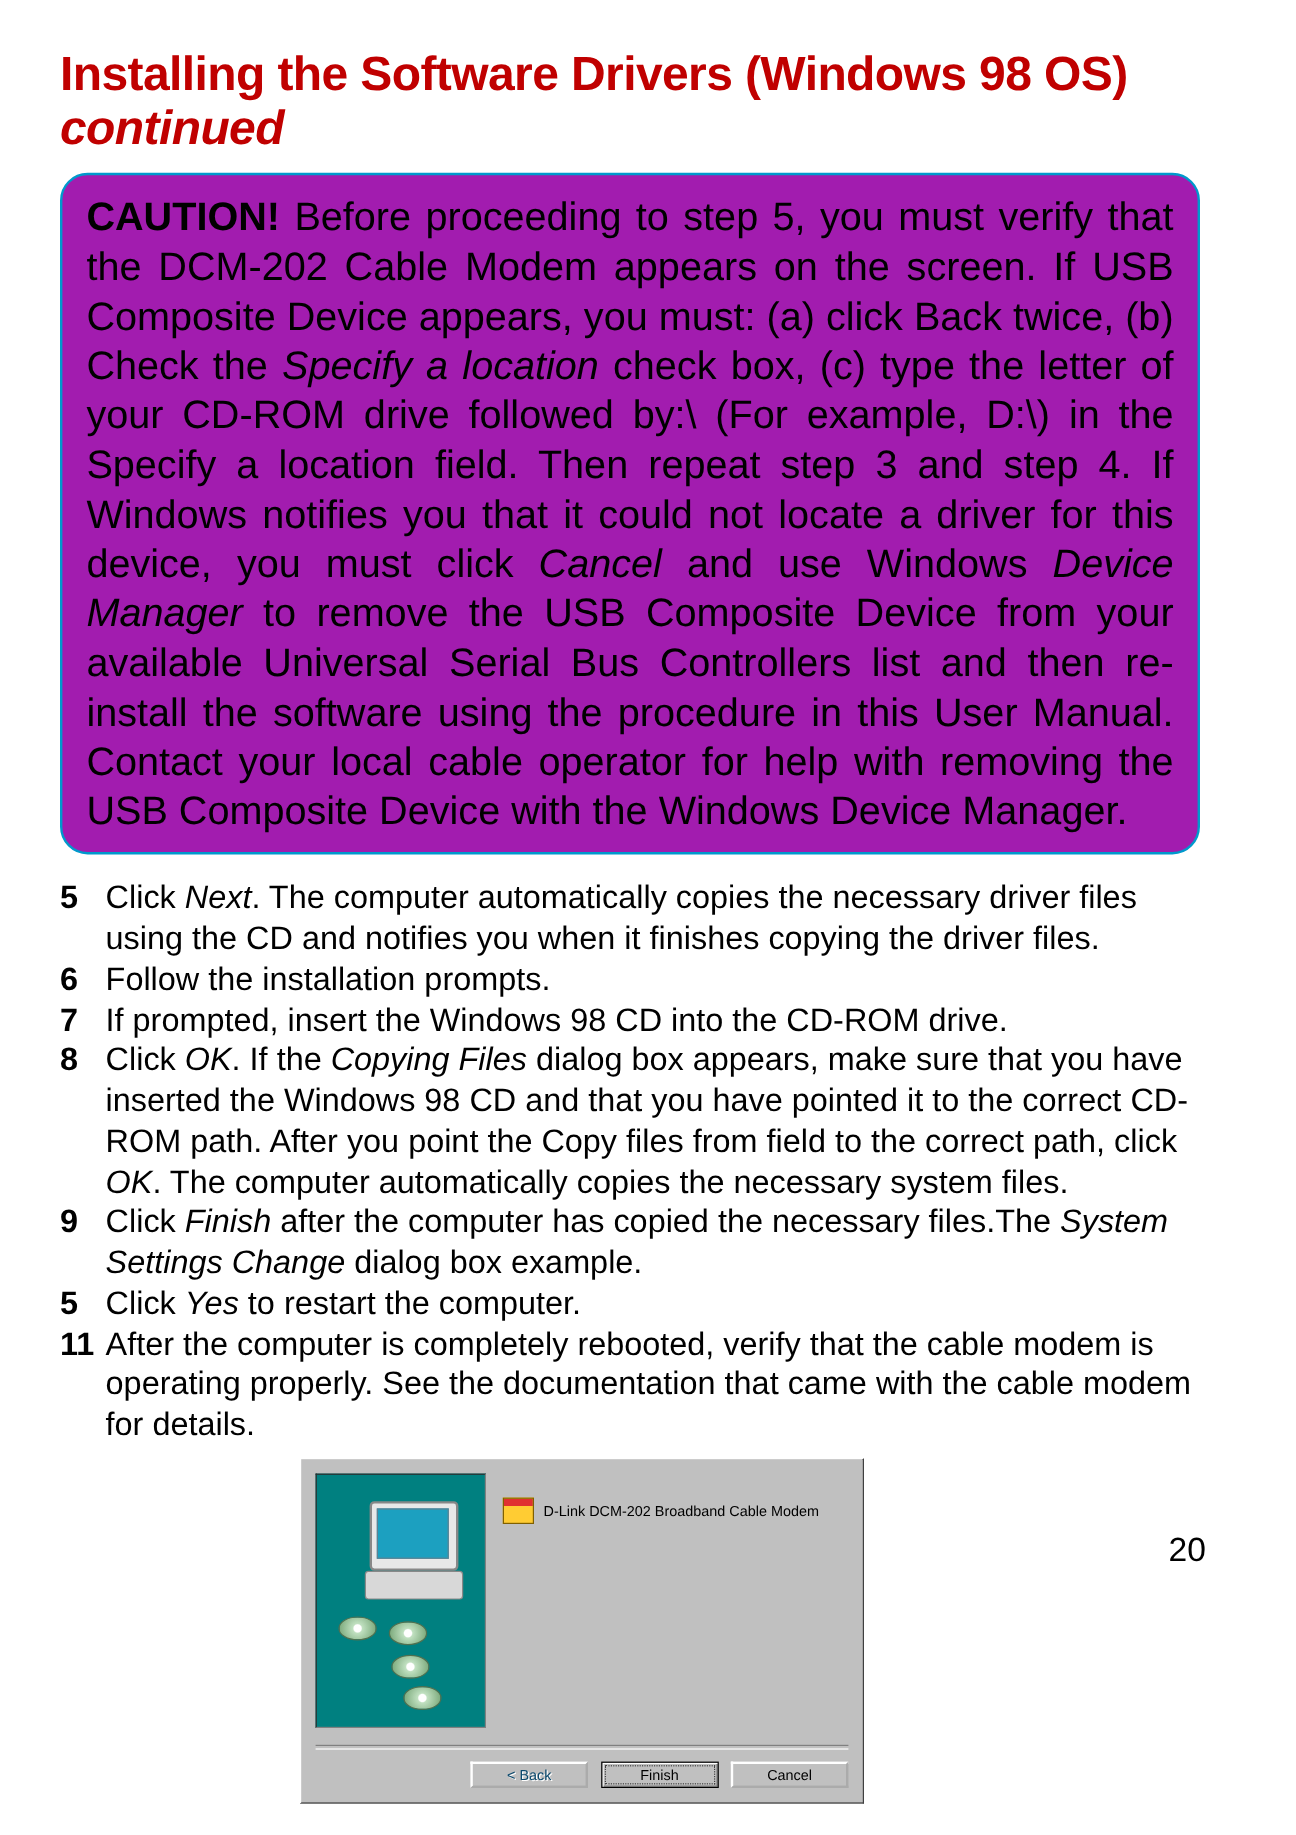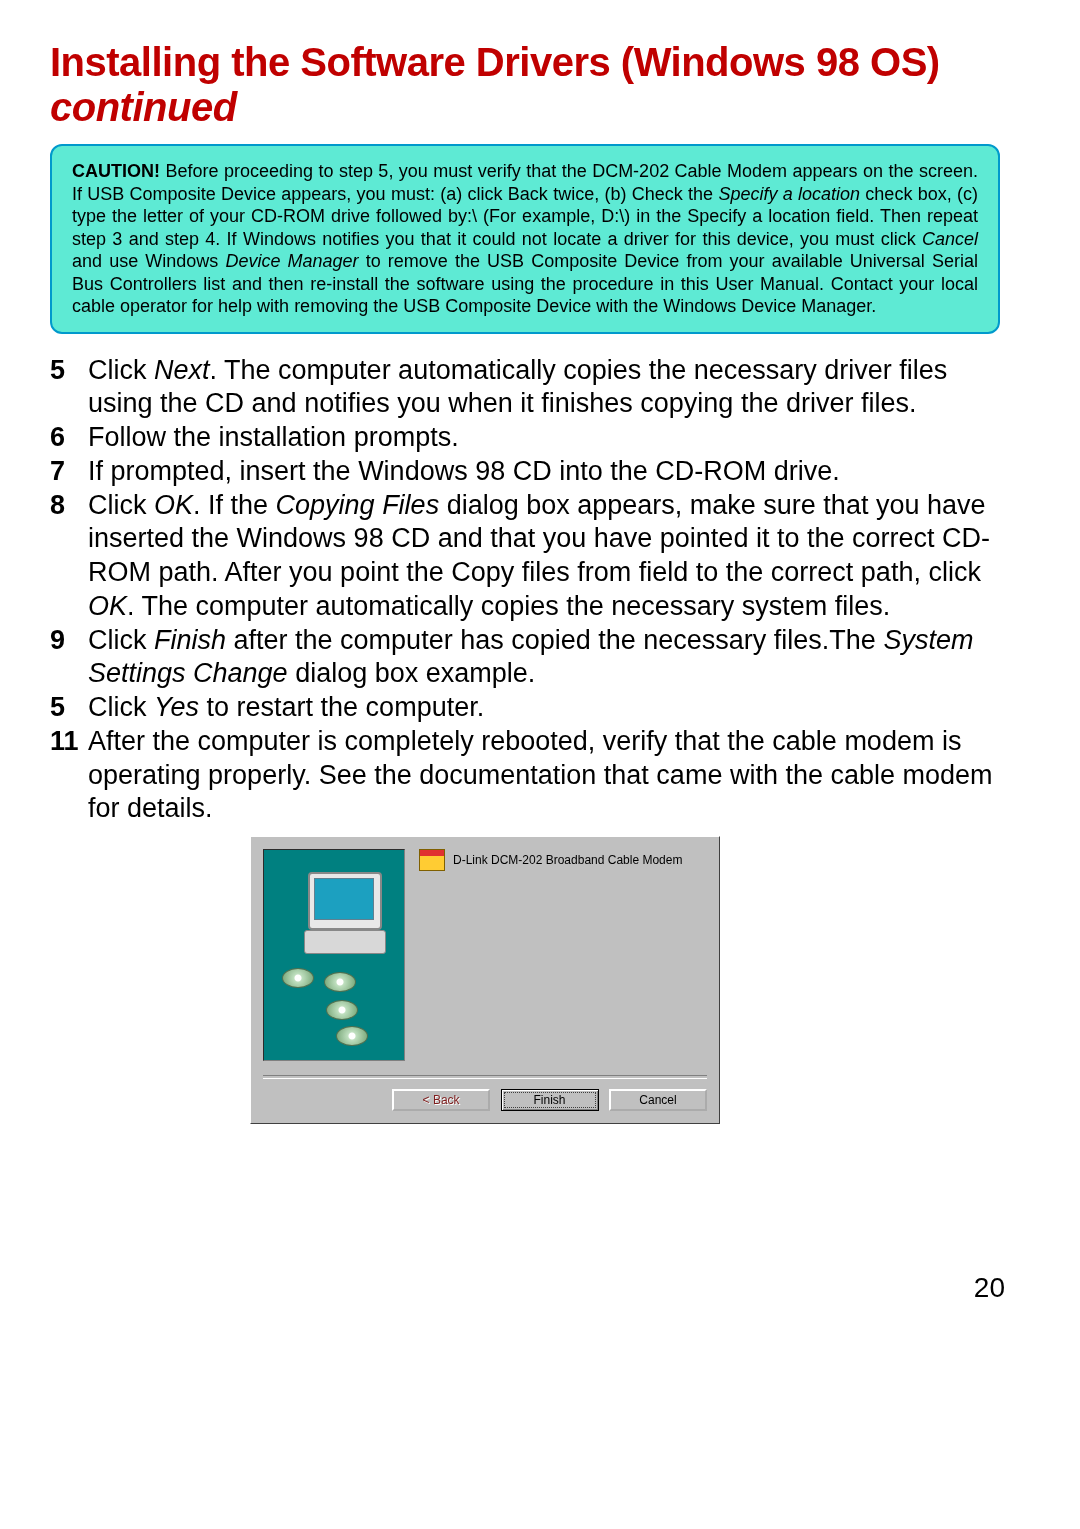--- a/index.html
+++ b/index.html
@@ -21,25 +21,25 @@
     font-size: 40px;
     font-weight: bold;
     margin: 0 0 4px 0;
     letter-spacing: -0.5px;
   }
   h1.title .continued {
     font-style: italic;
   }
   .caution-box {
     border: 2px solid #0099cc;
-    border-radius: 12px;
-    background: #5eead4;
+    border-radius: 23px;
+    background: #a21caf;
     padding: 14px 20px 14px 20px;
     margin: 14px 0 20px 0;
-    font-size: 18px;
+    font-size: 33px;
     line-height: 1.25;
     text-align: justify;
   }
   .caution-box .caution-label { font-weight: bold; }
   .caution-box .ital { font-style: italic; }
   ol.steps {
     list-style: none;
     padding: 0;
     margin: 0 0 10px 0;
     font-size: 27px;
@@ -104,20 +104,21 @@
   }
   .dialog-right {
     flex: 1 1 auto;
     font-size: 12px;
     color: #000;
   }
   .dialog-right .device-line {
     display: flex;
     align-items: center;
     margin-bottom: 28px;
+    margin-top: 20px;
   }
   .dialog-right .device-icon {
     width: 24px;
     height: 20px;
     background: #ffcc33;
     border: 1px solid #806000;
     margin-right: 8px;
     position: relative;
     flex: 0 0 auto;
     box-shadow: inset 0 6px 0 #e03030;
@@ -141,21 +142,21 @@
     font-size: 12px;
     font-family: inherit;
     background: #c0c0c0;
     border: 2px outset #fff;
     margin-left: 6px;
     color: #000;
     text-align: center;
     cursor: default;
   }
   .win-btn.disabled {
-    color: #7f1d1d;
+    color: #0c4a6e;
     text-shadow: 1px 1px 0 #fff;
   }
   .win-btn.default {
     outline: 1px dotted #404040;
     outline-offset: -4px;
     border: 1px solid #000;
     box-shadow: inset 1px 1px 0 #fff, inset -1px -1px 0 #808080;
     padding: 3px 9px;
   }
 

